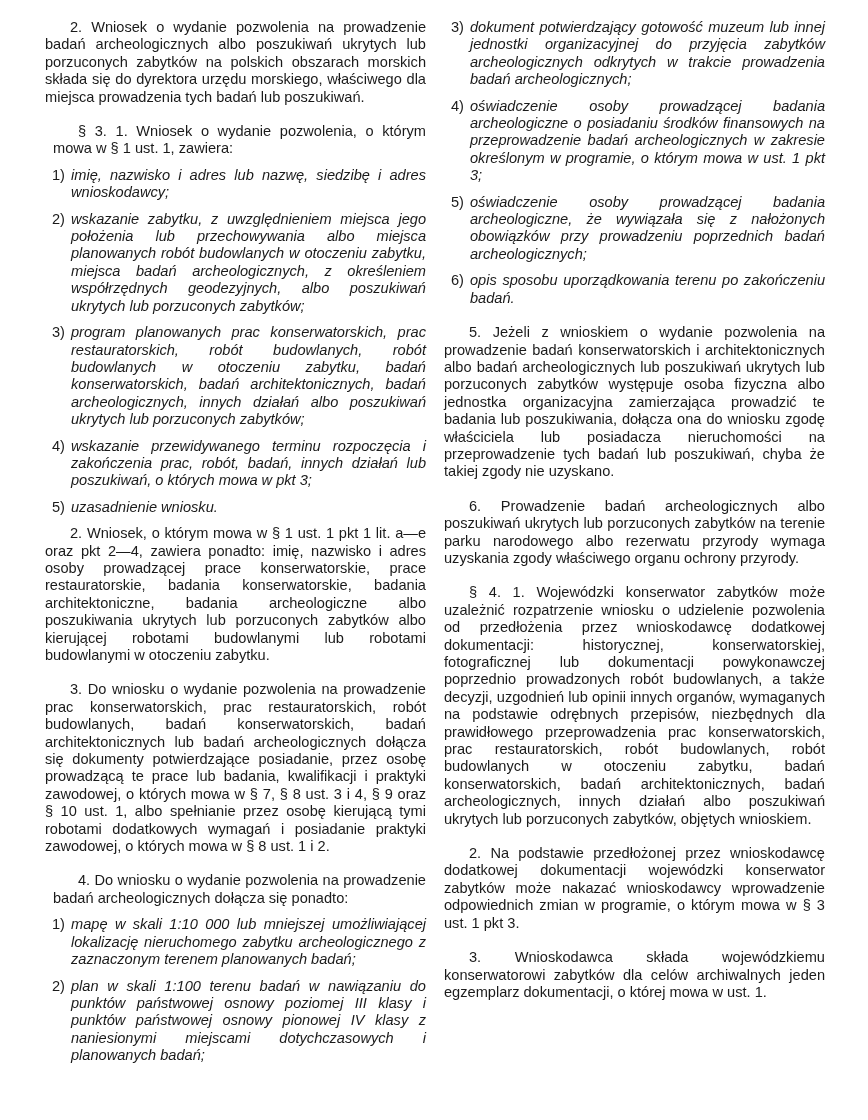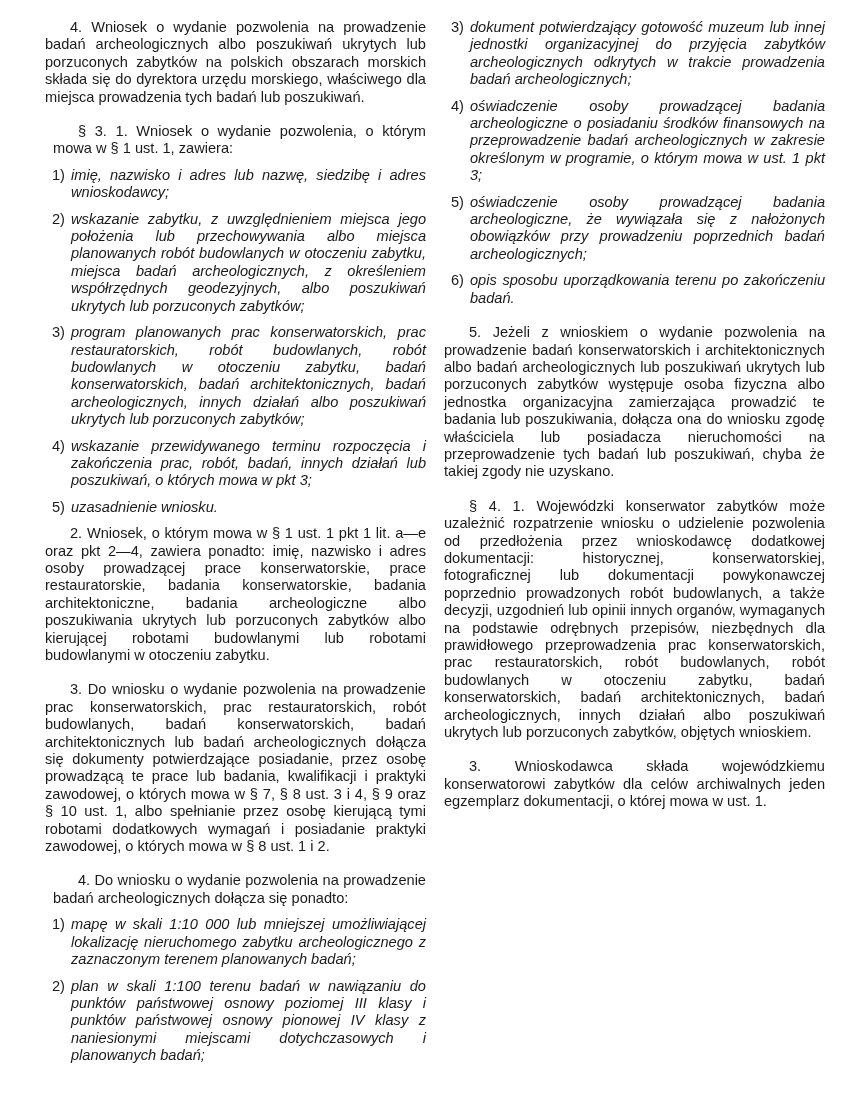--- a/index.html
+++ b/index.html
@@ -23,21 +23,21 @@
   .item .num {
     position: absolute; left: 7px; top: 0;
   }
   .item .txt { display: block; text-align: justify; text-align-last: left; font-style: italic; }
   .gap-small { margin-bottom: 9px; margin-left: 8px; }
 </style>
 </head>
 <body>
 
 <div class="col col-left">
-  <p class="para">4. Wniosek o wydanie pozwolenia na prowadzenie badań archeologicznych albo poszukiwań ukrytych lub porzuconych zabytków na polskich obszarach morskich składa się do dyrektora urzędu morskiego, właściwego dla miejsca prowadzenia tych badań lub poszukiwań.</p>
+  <p class="para">2. Wniosek o wydanie pozwolenia na prowadzenie badań archeologicznych albo poszukiwań ukrytych lub porzuconych zabytków na polskich obszarach morskich składa się do dyrektora urzędu morskiego, właściwego dla miejsca prowadzenia tych badań lub poszukiwań.</p>
   <p class="para gap-small">§ 3. 1. Wniosek o wydanie pozwolenia, o którym mowa w § 1 ust. 1, zawiera:</p>
 
   <div>
     <div class="item">
       <span class="num">1)</span>
       <span class="txt">imię, nazwisko i adres lub nazwę, siedzibę i adres wnioskodawcy;</span>
     </div>
     <div class="item">
       <span class="num">2)</span>
       <span class="txt">wskazanie zabytku, z uwzględnieniem miejsca jego położenia lub przechowywania albo miejsca planowanych robót budowlanych w otoczeniu zabytku, miejsca badań archeologicznych, z określeniem współrzędnych geodezyjnych, albo poszukiwań ukrytych lub porzuconych zabytków;</span>
@@ -86,15 +86,17 @@
       <span class="num">5)</span>
       <span class="txt">oświadczenie osoby prowadzącej badania archeologiczne, że wywiązała się z nałożonych obowiązków przy prowadzeniu poprzednich badań archeologicznych;</span>
     </div>
     <div class="item" style="margin-bottom:17px;">
       <span class="num">6)</span>
       <span class="txt">opis sposobu uporządkowania terenu po zakończeniu badań.</span>
     </div>
   </div>
 
   <p class="para">5. Jeżeli z wnioskiem o wydanie pozwolenia na prowadzenie badań konserwatorskich i architektonicznych albo badań archeologicznych lub poszukiwań ukrytych lub porzuconych zabytków występuje osoba fizyczna albo jednostka organizacyjna zamierzająca prowadzić te badania lub poszukiwania, dołącza ona do wniosku zgodę właściciela lub posiadacza nieruchomości na przeprowadzenie tych badań lub poszukiwań, chyba że takiej zgody nie uzyskano.</p>
+  <p class="para">6. Prowadzenie badań archeologicznych albo poszukiwań ukrytych lub porzuconych zabytków na terenie parku narodowego albo rezerwatu przyrody wymaga uzyskania zgody właściwego organu ochrony przyrody.</p>
   <p class="para">§ 4. 1. Wojewódzki konserwator zabytków może uzależnić rozpatrzenie wniosku o udzielenie pozwolenia od przedłożenia przez wnioskodawcę dodatkowej dokumentacji: historycznej, konserwatorskiej, fotograficznej lub dokumentacji powykonawczej poprzednio prowadzonych robót budowlanych, a także decyzji, uzgodnień lub opinii innych organów, wymaganych na podstawie odrębnych przepisów, niezbędnych dla prawidłowego przeprowadzenia prac konserwatorskich, prac restauratorskich, robót budowlanych, robót budowlanych w otoczeniu zabytku, badań konserwatorskich, badań architektonicznych, badań archeologicznych, innych działań albo poszukiwań ukrytych lub porzuconych zabytków, objętych wnioskiem.</p>
+  <p class="para">2. Na podstawie przedłożonej przez wnioskodawcę dodatkowej dokumentacji wojewódzki konserwator zabytków może nakazać wnioskodawcy wprowadzenie odpowiednich zmian w programie, o którym mowa w § 3 ust. 1 pkt 3.</p>
   <p class="para">3. Wnioskodawca składa wojewódzkiemu konserwatorowi zabytków dla celów archiwalnych jeden egzemplarz dokumentacji, o której mowa w ust. 1.</p>
 </div>
 
 </body></html>

